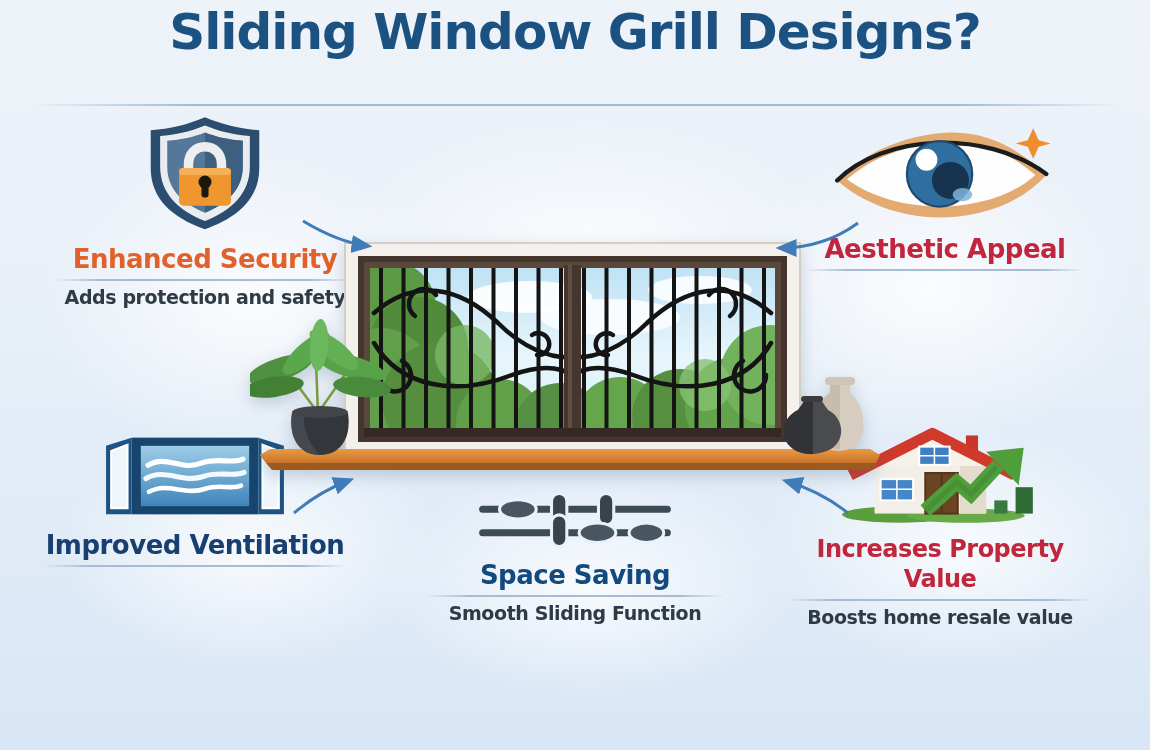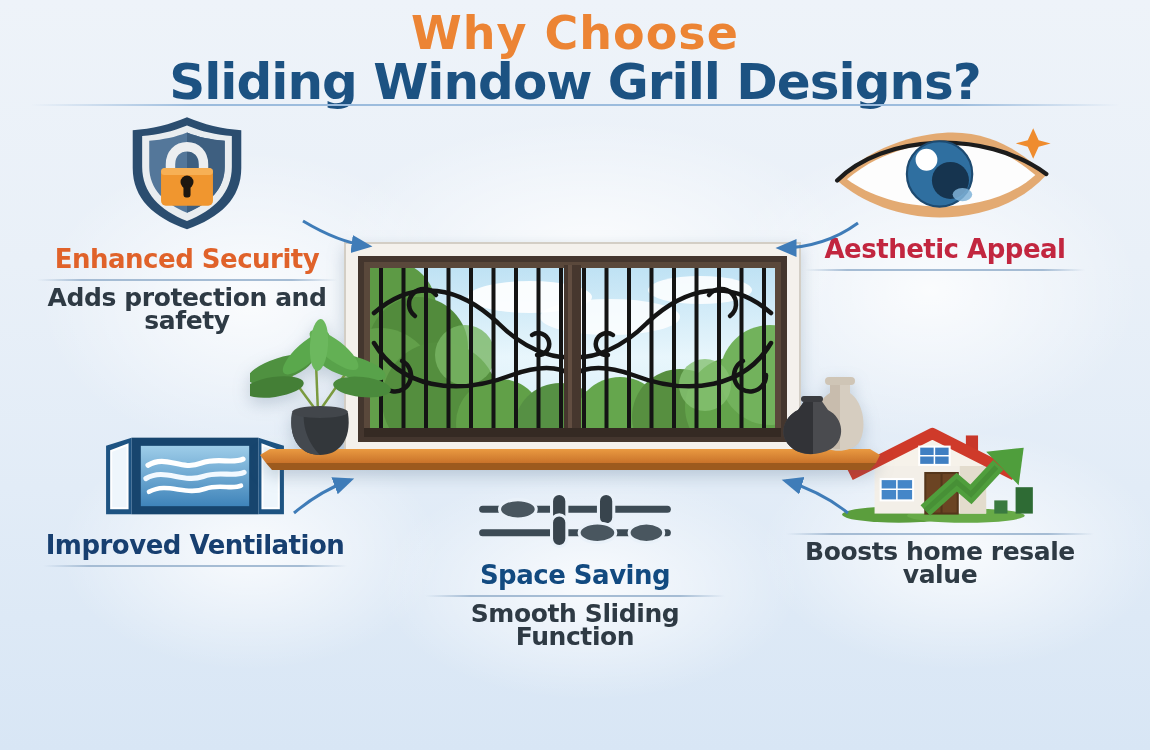--- a/index.html
+++ b/index.html
@@ -22,23 +22,23 @@
   .t1{margin:0;font-size:46px;line-height:50px;font-weight:bold;letter-spacing:1px;color:#ec8434;}
   .t2{margin:0;font-size:50px;line-height:48px;font-weight:bold;letter-spacing:-1px;color:#1c5282;}
   .title-rule{position:absolute;left:30px;top:104px;width:1090px;height:2px;
     background:linear-gradient(90deg,rgba(150,180,215,0),#9cbcdd 15%,#9cbcdd 85%,rgba(150,180,215,0));}
 
   .feature{position:absolute;text-align:center;}
   .feature .icon{display:block;margin:0 auto;}
   .feature h3{margin:6px 0 0 0;font-weight:bold;letter-spacing:-0.5px;font-size:26px;line-height:30px;}
   .feature .rule{height:2px;margin:5px auto 5px auto;
     background:linear-gradient(90deg,rgba(140,165,195,0),#a5bcd4 15%,#a5bcd4 85%,rgba(140,165,195,0));}
-  .feature p{margin:2px 0 0 0;font-size:25px;line-height:23px;font-weight:bold;letter-spacing:-0.4px;color:#2e3a44;}
-
-  .f-security{left:20px;top:116px;width:334px;}
+  .feature p{margin:2px 0 0 0;font-size:19px;line-height:23px;font-weight:bold;letter-spacing:-0.4px;color:#2e3a44;}
+
+  .f-security{left:38px;top:116px;width:334px;}
   .f-security h3{color:#e0622a;}
   .f-aesthetic{left:792px;top:126px;width:306px;}
   .f-aesthetic h3{color:#c2263f;}
   .f-ventilation{left:28px;top:432px;width:334px;}
   .f-ventilation h3{color:#173f70;}
   .f-space{left:418px;top:490px;width:314px;}
   .f-space h3{color:#124a80;}
   .f-property{left:778px;top:422px;width:324px;}
   .f-property h3{color:#c0263c;font-size:24px;}
 
@@ -51,21 +51,20 @@
 <div class="canvas">
 
   <div class="blob b1"></div>
   <div class="blob b2"></div>
   <div class="blob b3"></div>
   <div class="blob b4"></div>
   <div class="blob b5"></div>
   <div class="blob b6"></div>
 
   <header>
-    <h1 class="t1">Why Choose</h1>
     <h2 class="t2">Sliding Window Grill Designs?</h2>
   </header>
   <div class="title-rule"></div>
 
   <section class="feature f-security">
     <span class="icon">
       <svg width="142" height="118" viewBox="0 0 120 100">
         <path d="M60,1 C74,7 90,11 106,12 L106,44 C106,70 88,86 60,96 C32,86 14,70 14,44 L14,12 C30,11 46,7 60,1 Z" fill="#2b4d6f"></path>
         <path d="M60,8 C72,13 85,16 98,17 L98,43 C98,65 83,80 60,89 C37,80 22,65 22,43 L22,17 C35,16 48,13 60,8 Z" fill="#e9edf0"></path>
         <path d="M60,14 C70,18 80,20 92,21 L92,43 C92,62 79,74 60,82 C41,74 28,62 28,43 L28,21 C40,20 50,18 60,14 Z" fill="#54779a"></path>
@@ -159,20 +158,21 @@
         <line x1="44" y1="66" x2="76" y2="66" stroke="#ffffff" stroke-width="1.5"></line>
         <rect x="88" y="50" width="32" height="40" fill="#6b4423" stroke="#54351a" stroke-width="2"></rect>
         <line x1="104" y1="50" x2="104" y2="90" stroke="#54351a" stroke-width="2"></line>
         <rect x="177" y="64" width="17" height="26" fill="#2e6b34"></rect>
         <rect x="156" y="77" width="13" height="13" fill="#3a7a40"></rect>
         <path d="M88,87 L119,59 L133,71 L160,42" fill="none" stroke="#4f9e3c" stroke-width="14"></path>
         <polygon points="148,29 185,25 180,62" fill="#4f9e3c"></polygon>
         <path d="M88,87 L119,59 L133,71 L158,44" fill="none" stroke="#3f8230" stroke-width="5" opacity="0.5"></path>
       </svg>
     </span>
+    <h3>Increases Property Value</h3>
     <div class="rule" style="width:308px"></div>
     <p>Boosts home resale value</p>
   </section>
 
   <div class="scene">
     <svg width="640" height="240" viewBox="0 0 640 240">
       <defs>
         <linearGradient id="sky" x1="0" y1="0" x2="0" y2="1">
           <stop offset="0" stop-color="#bfe2f4"></stop>
             <stop offset="0.55" stop-color="#e8f6fc"></stop>

